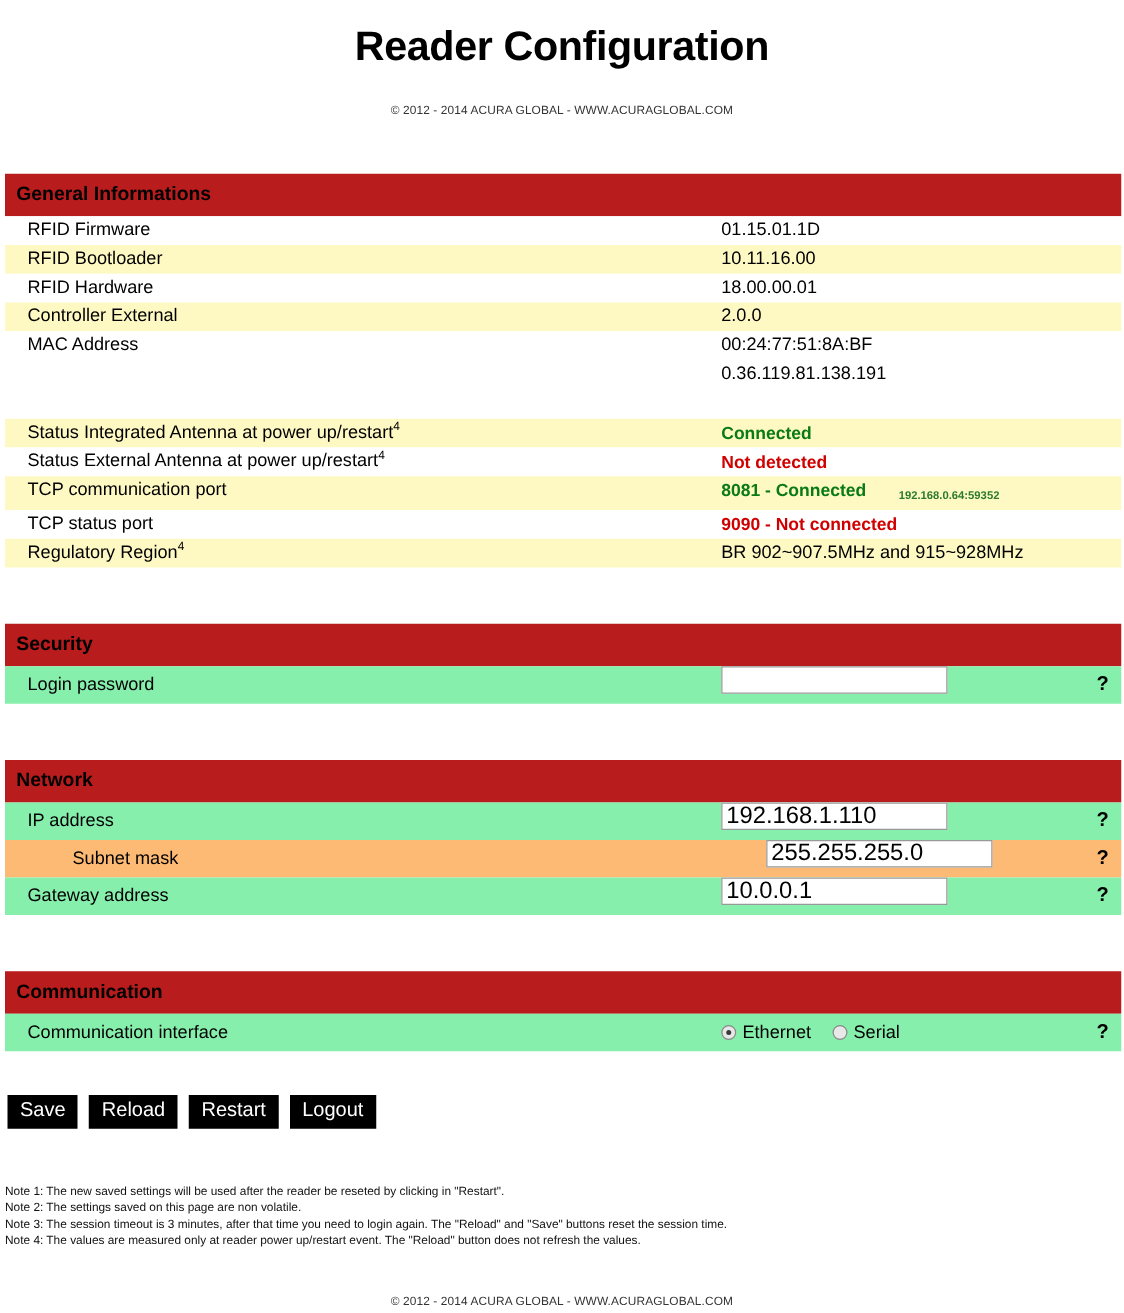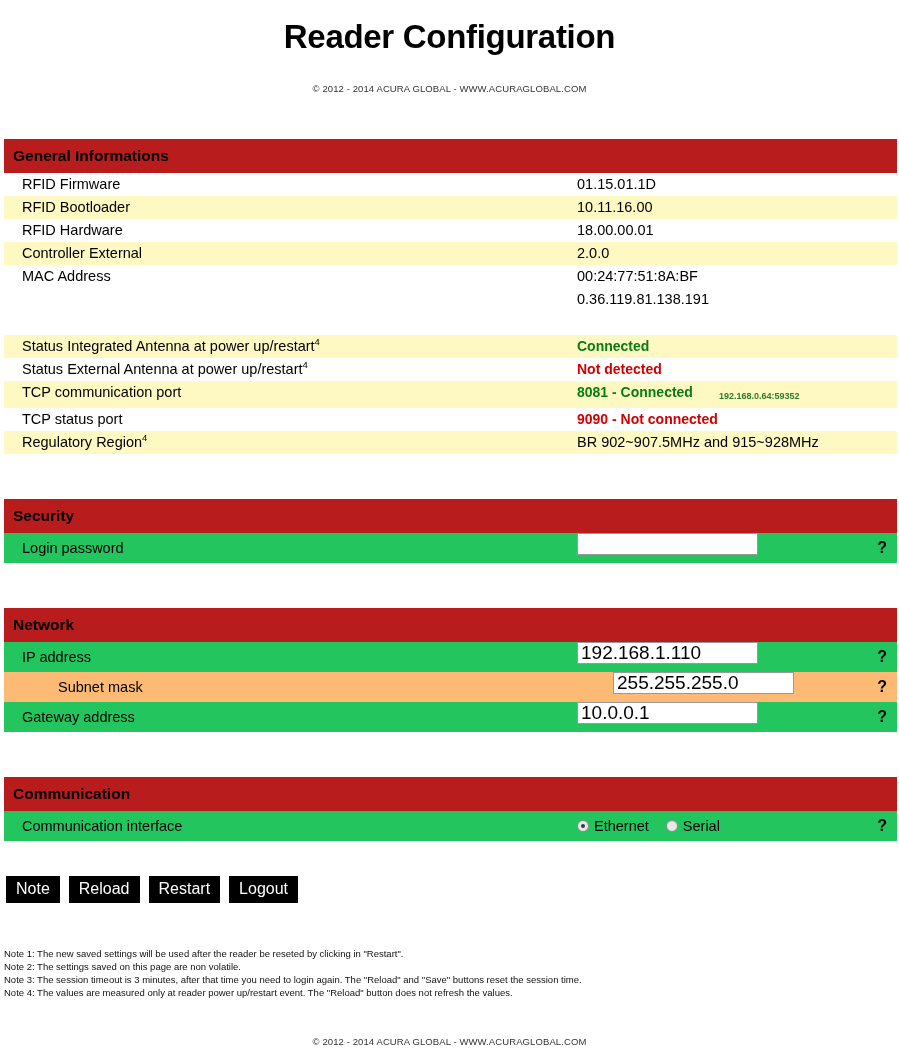--- a/index.html
+++ b/index.html
@@ -112,21 +112,21 @@
     align-self: center;
     padding-top: 4px;
     white-space: nowrap;
   }
 
   
   .form-row {
     display: flex;
     align-items: center;
     height: 30px;
-    background: #22c55e;
+    background: #86efac;
     box-sizing: border-box;
   }
   .form-row.alt { background: #fdba74; padding-left: 36px; }
   .form-row .row-label { line-height: 30px; }
 
   .text-input {
     width: 173px;
     height: 18px;
     font-family: "Liberation Sans", sans-serif;
     font-size: 19px;
@@ -375,21 +375,21 @@
                 <span>Serial</span>
               </label>
             </div>
           <span class="help-q">?</span>
         </div>
       </div>
     </div>
   </div>
 
   <div class="button-bar" id="button-bar">
-      <button class="btn">Note</button>
+      <button class="btn">Save</button>
       <button class="btn">Reload</button>
       <button class="btn">Restart</button>
       <button class="btn">Logout</button>
     </div>
 
   <div class="notes" id="notes">
       <div>Note 1: The new saved settings will be used after the reader be reseted by clicking in "Restart".</div>
       <div>Note 2: The settings saved on this page are non volatile.</div>
       <div>Note 3: The session timeout is 3 minutes, after that time you need to login again. The "Reload" and "Save" buttons reset the session time.</div>
       <div>Note 4: The values are measured only at reader power up/restart event. The "Reload" button does not refresh the values.</div>

